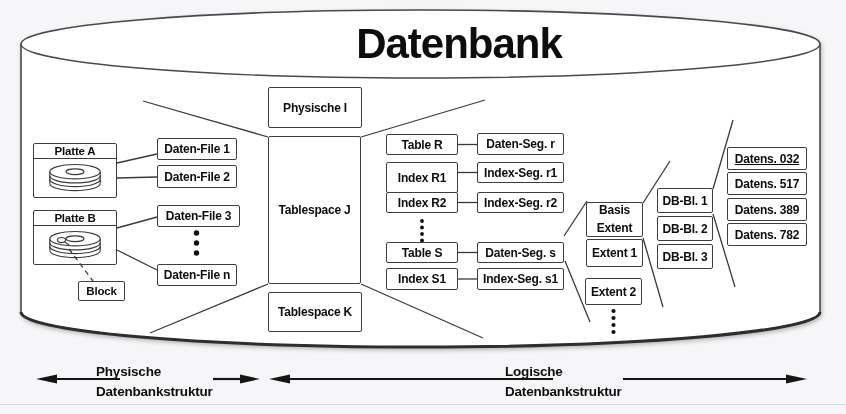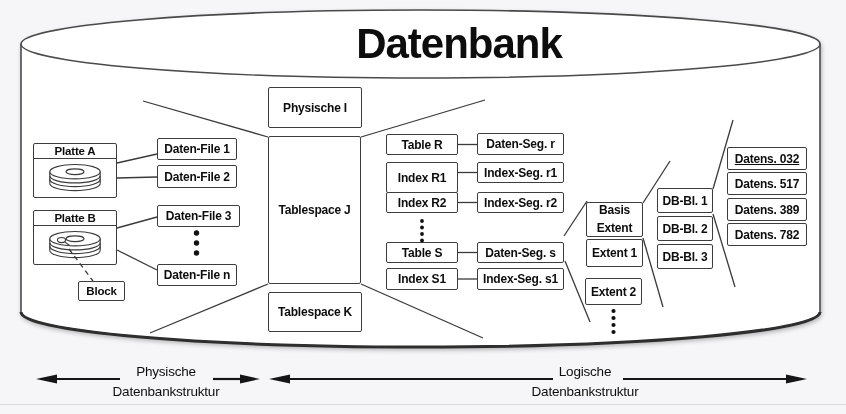--- a/index.html
+++ b/index.html
@@ -21,21 +21,21 @@
   .platte-head{
     width:100%;text-align:center;font-size:11.5px;font-weight:700;
     border-bottom:1.4px solid #3d3d3d;line-height:14px;height:15px;box-sizing:border-box;
   }
   .platte-body{flex:1;width:100%;display:flex;align-items:center;justify-content:center;}
   .title{
     position:absolute;left:0;top:20px;width:100%;text-align:center;
     font-size:42px;font-weight:700;letter-spacing:-1px;z-index:2;padding-left:36px;
   }
   .axis-label{
-    position:absolute;text-align:center;font-size:13.5px;font-weight:400;
+    position:absolute;text-align:left;font-size:13.5px;font-weight:700;
     line-height:20px;z-index:2;letter-spacing:-0.2px;
   }
   .baseline-rule{position:absolute;left:0;top:404px;width:100%;height:1px;background:#dcdcde;z-index:1;}
   .lines{stroke:#3a3a3a;stroke-width:1.3;fill:none;}
 </style>
 </head>
 <body>
 
 <div class="stage">
 

